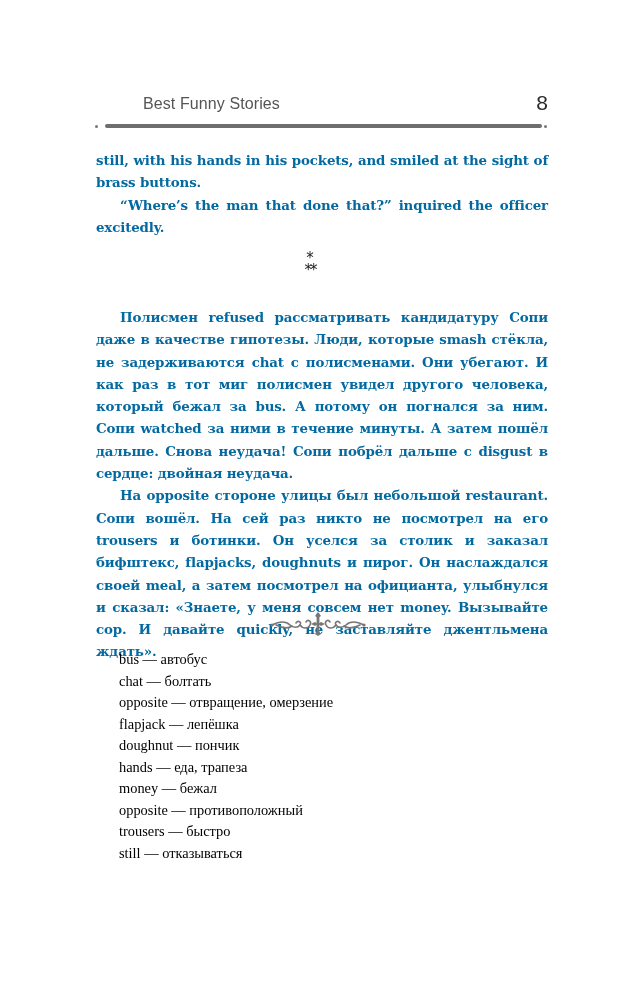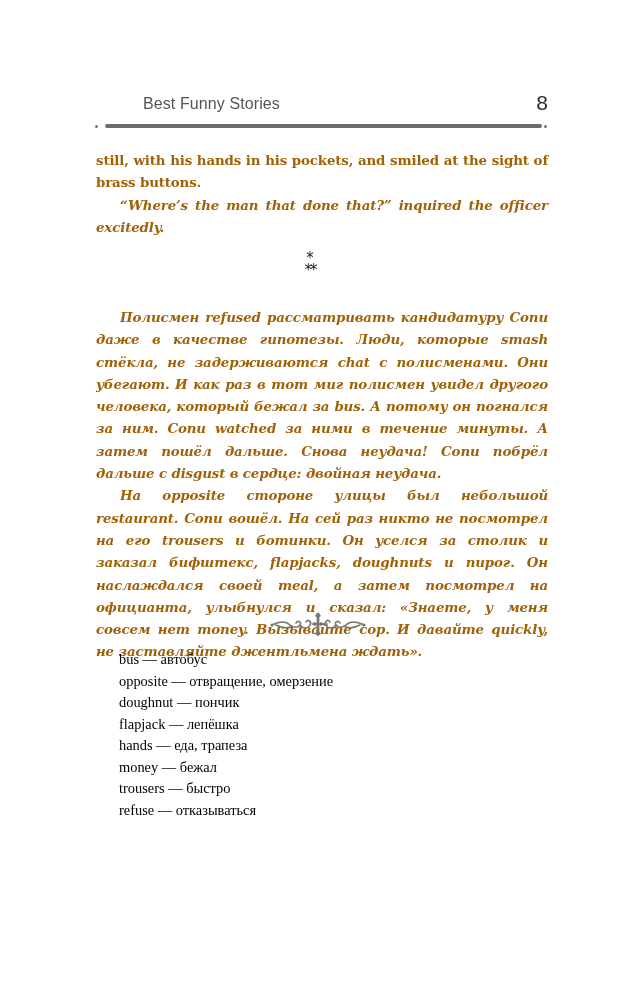--- a/index.html
+++ b/index.html
@@ -73,30 +73,29 @@
     }
 
     .body-text {
       position: absolute;
       left: 96px;
       width: 452px;
       font-family: "DejaVu Serif", "Liberation Serif", serif;
       font-weight: bold;
       font-size: 13.4px;
       line-height: 22.3px;
-      color: #a16207;
+      color: #0369a1;
       text-align: justify;
       letter-spacing: -0.15px;
     }
     .body-text p {
       margin: 0;
     }
     .body-text p.indent {
       text-indent: 24px;
-      font-style: italic;
     }
     .english-block { top: 149px; }
     .russian-block { top: 306px; }
 
     .asterism {
       position: absolute;
       left: 294px;
       top: 253px;
       width: 32px;
       height: 30px;
@@ -193,22 +192,24 @@
         <path d="M41 13 L45 11 L48 13 L45 15 Z"></path>
         <path d="M55 13 L51 11 L48 13 L51 15 Z"></path>
         <circle cx="2" cy="14" r="1.6"></circle>
         <circle cx="94" cy="14" r="1.6"></circle>
       </g>
     </svg>
   </div>
 
   <ul class="glossary">
     <li>bus — автобус</li>
+    <li>chat — болтать</li>
     <li>opposite — отвращение, омерзение</li>
+    <li>flapjack — лепёшка</li>
     <li>doughnut — пончик</li>
-    <li>flapjack — лепёшка</li>
     <li>hands — еда, трапеза</li>
     <li>money — бежал</li>
+    <li>opposite — противоположный</li>
     <li>trousers — быстро</li>
-    <li>refuse — отказываться</li>
+    <li>still — отказываться</li>
   </ul>
 
 </div>
 
 </body></html>

